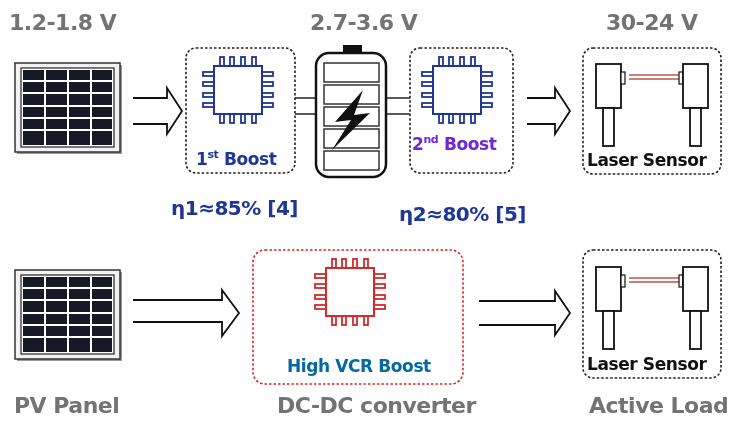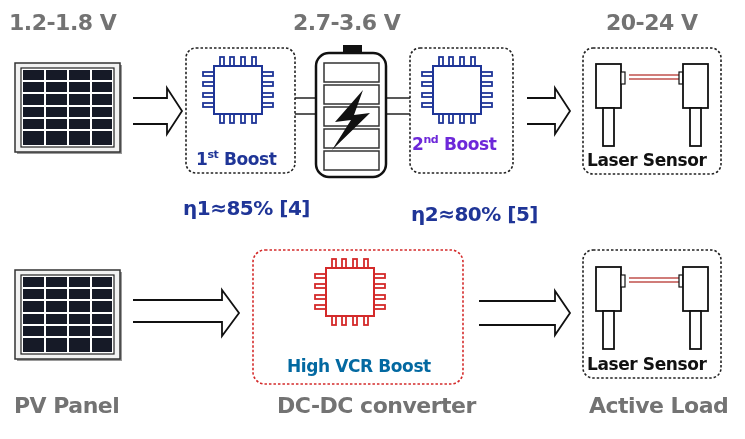--- a/index.html
+++ b/index.html
@@ -1,20 +1,20 @@
 <!DOCTYPE html>
 <html><head>
 <meta charset="utf-8">
 <style>
   html, body { margin: 0; padding: 0; background: #ffffff; }
   body { width: 745px; height: 439px; position: relative; overflow: hidden;
          font-family: "DejaVu Sans", "Liberation Sans", sans-serif; }
   .lbl { position: absolute; font-weight: bold; color: #737373; white-space: nowrap; letter-spacing: -0.5px; }
   .volt { font-size: 22px; }
-  .eta { font-size: 20px; color: #1f3597; font-weight: bold; position: absolute; white-space: nowrap; letter-spacing: -0.5px; margin-left: 12px; }
+  .eta { font-size: 20px; color: #1f3597; font-weight: bold; position: absolute; white-space: nowrap; letter-spacing: -0.5px; }
   .cap { font-size: 22px; }
   .boxlbl { position: absolute; font-weight: bold; font-size: 17px; white-space: nowrap; letter-spacing: -0.4px; }
   .boxlbl sup { font-size: 11px; vertical-align: 7px; margin-top: 40px; }
   svg { position: absolute; left: 0; top: 0; }
 </style>
 </head>
 <body>
 
 <svg width="745" height="439" viewBox="0 0 745 439">
   <defs>
@@ -141,22 +141,22 @@
 
   <g fill="#fff" stroke="#111" stroke-width="1.8">
     <path d="M479,301 L555,301 L555,291 L570,313 L555,335 L555,325 L479,325"></path>
   </g>
 
   <rect x="583" y="250" width="138" height="128" rx="10" ry="10" fill="none" stroke="#222" stroke-width="1.6" stroke-dasharray="2.5,2"></rect>
   <use href="#laser" x="596" y="267"></use>
 </svg>
 
 <div class="lbl volt" style="left:9px; top:10px;">1.2-1.8 V</div>
-<div class="lbl volt" style="left:293px; top:10px;">2.7-3.6 V</div>
-<div class="lbl volt" style="left:606px; top:10px;">20-24 V</div>
+<div class="lbl volt" style="left:310px; top:10px;">2.7-3.6 V</div>
+<div class="lbl volt" style="left:606px; top:10px;">30-24 V</div>
 
 <div class="boxlbl" style="left:196px; top:148px; color:#1f3597;"><span>1</span><sup>st</sup> <span>Boost</span></div>
 <div class="boxlbl" style="left:412px; top:133px; color:#6d28d9;"><span>2</span><sup>nd</sup> <span>Boost</span></div>
 <div class="boxlbl" style="left:587px; top:150px; color:#111;">Laser Sensor</div>
 
 <div class="eta" style="left:171px; top:196px;">η1≈85% [4]</div>
 <div class="eta" style="left:399px; top:202px;">η2≈80% [5]</div>
 
 <div class="boxlbl" style="left:287px; top:356px; color:#0369a1;">High VCR Boost</div>
 <div class="boxlbl" style="left:587px; top:354px; color:#111;">Laser Sensor</div>

